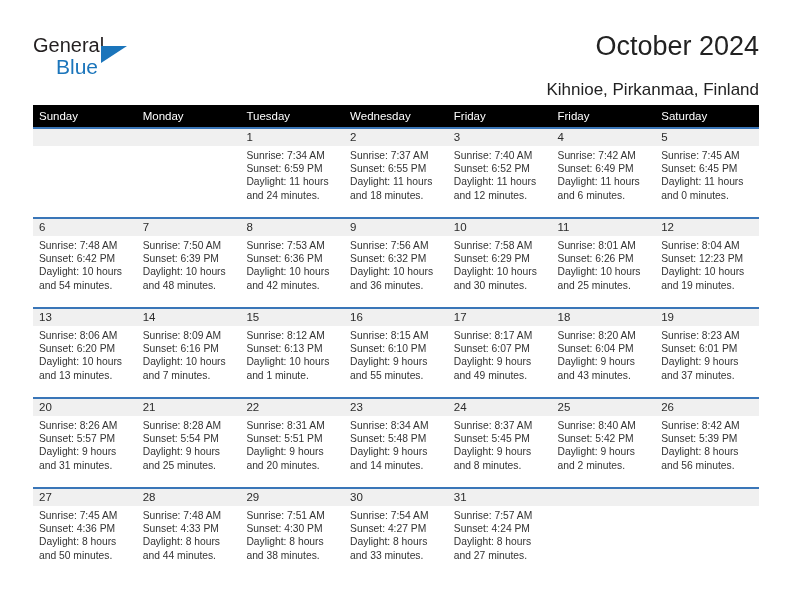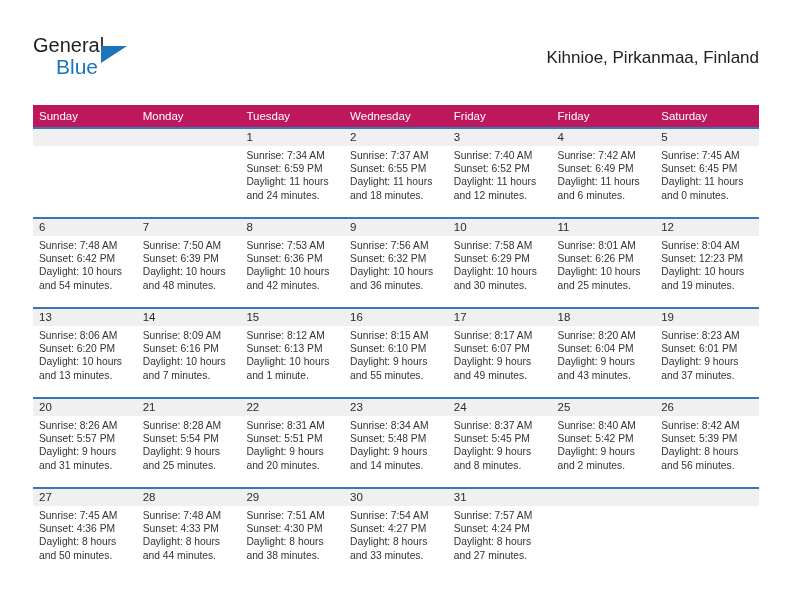--- a/index.html
+++ b/index.html
@@ -86,21 +86,21 @@
   
   .calendar {
     position: absolute;
     left: 33px;
     top: 105px;
     width: 726px;
     border-collapse: collapse;
     table-layout: fixed;
   }
   .calendar th {
-    background: #be185d;
+    background: #000000;
     color: #ffffff;
     font-weight: normal;
     font-size: 11.5px;
     text-align: left;
     padding: 5px 0 5px 6px;
     height: 19px;
     box-sizing: border-box;
   }
   .calendar td {
     vertical-align: top;
@@ -144,20 +144,21 @@
 
   <div class="header">
 
     <div class="brand">
       <span class="brand-general">General</span>
       <span class="brand-triangle"></span>
       <span class="brand-blue">Blue</span>
     </div>
 
     <div class="title-block">
+      <div class="cal-title">October 2024</div>
       <div class="cal-subtitle">Kihnioe, Pirkanmaa, Finland</div>
     </div>
 
   </div>
 
   <table class="calendar">
     <thead>
       <tr>
         <th>Sunday</th>
         <th>Monday</th>

